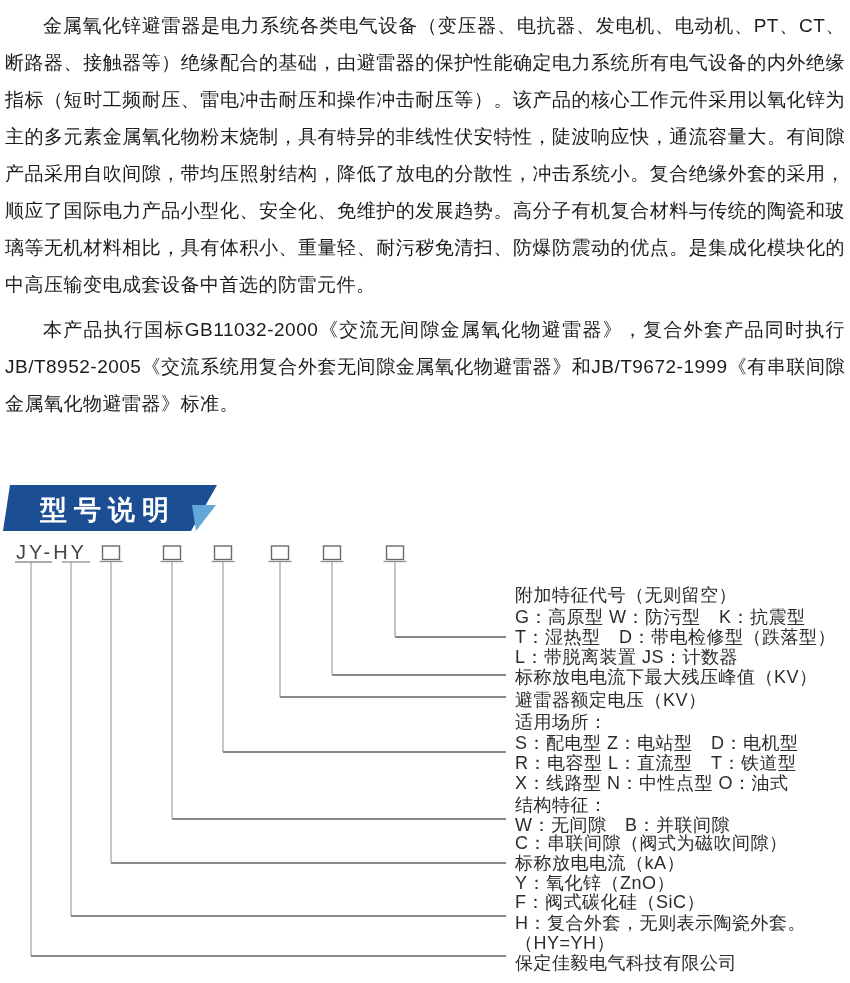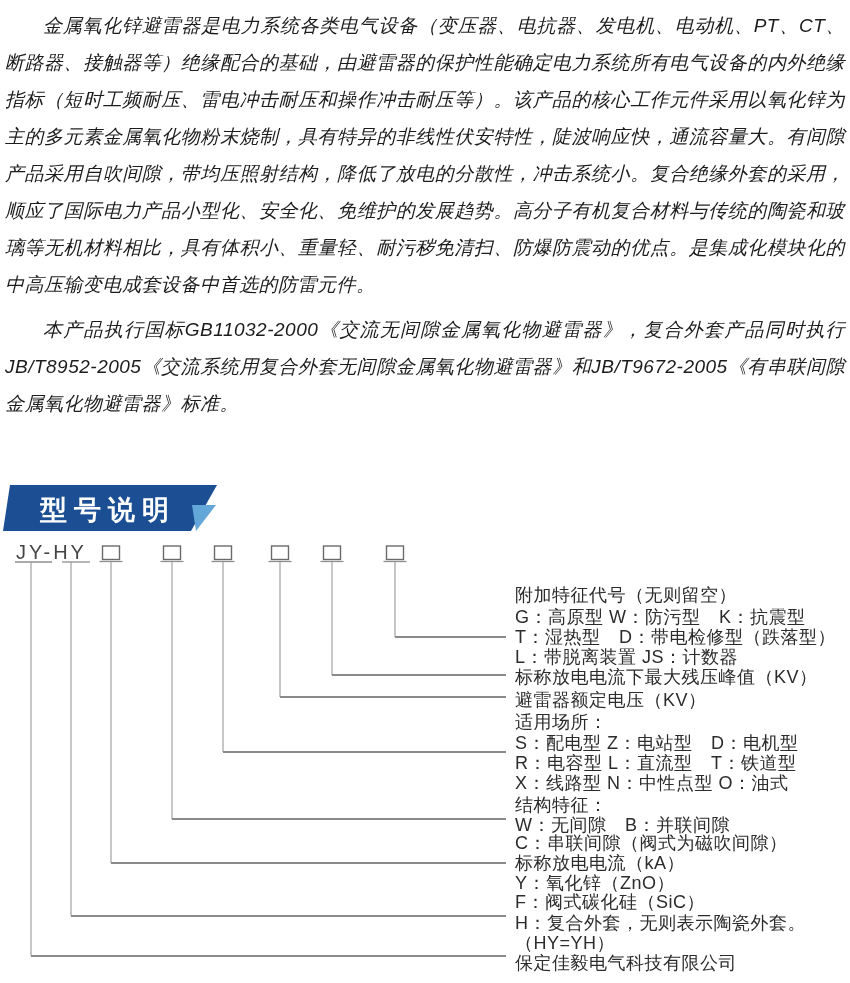--- a/index.html
+++ b/index.html
@@ -14,21 +14,20 @@
     position:absolute;
     left:5px; width:840px;
     margin:0;
     font-size:19px;
     line-height:37px;
     letter-spacing:0.5px;
     text-align:justify;
     text-indent:38px;
     color:#1c1c1c;
     font-weight:500;
-    font-style:italic;
   }
   .p1 { top:7px; }
   .p2 { top:311px; }
 
   .banner { position:absolute; left:0; top:480px; }
   .banner text {
     font-size:27px;
     font-weight:bold;
     letter-spacing:7px;
     fill:#ffffff;
@@ -44,21 +43,21 @@
     font-size:18px;
     fill:#2c2c2c;
     letter-spacing:0.5px;
     white-space:pre;
   }
 </style>
 </head>
 <body>
 
 <p class="body-text p1">金属氧化锌避雷器是电力系统各类电气设备（变压器、电抗器、发电机、电动机、PT、CT、断路器、接触器等）绝缘配合的基础，由避雷器的保护性能确定电力系统所有电气设备的内外绝缘指标（短时工频耐压、雷电冲击耐压和操作冲击耐压等）。该产品的核心工作元件采用以氧化锌为主的多元素金属氧化物粉末烧制，具有特异的非线性伏安特性，陡波响应快，通流容量大。有间隙产品采用自吹间隙，带均压照射结构，降低了放电的分散性，冲击系统小。复合绝缘外套的采用，顺应了国际电力产品小型化、安全化、免维护的发展趋势。高分子有机复合材料与传统的陶瓷和玻璃等无机材料相比，具有体积小、重量轻、耐污秽免清扫、防爆防震动的优点。是集成化模块化的中高压输变电成套设备中首选的防雷元件。</p>
-<p class="body-text p2">本产品执行国标GB11032-2000《交流无间隙金属氧化物避雷器》，复合外套产品同时执行JB/T8952-2005《交流系统用复合外套无间隙金属氧化物避雷器》和JB/T9672-2005《有串联间隙金属氧化物避雷器》标准。</p>
+<p class="body-text p2">本产品执行国标GB11032-2000《交流无间隙金属氧化物避雷器》，复合外套产品同时执行JB/T8952-2005《交流系统用复合外套无间隙金属氧化物避雷器》和JB/T9672-1999《有串联间隙金属氧化物避雷器》标准。</p>
 
 <svg class="banner" width="230" height="56" viewBox="0 480 230 56">
   <polygon points="10,485 217,485 191,531 3,531" fill="#1b4e93"></polygon>
   <polygon points="192,505 216,505 196,531" fill="#63a6d8"></polygon>
   <text x="40" y="519">型号说明</text>
 </svg>
 
 <svg class="diagram" width="850" height="448" viewBox="0 535 850 448">
 
   <text class="model-prefix" x="16" y="559">JY-HY</text>

